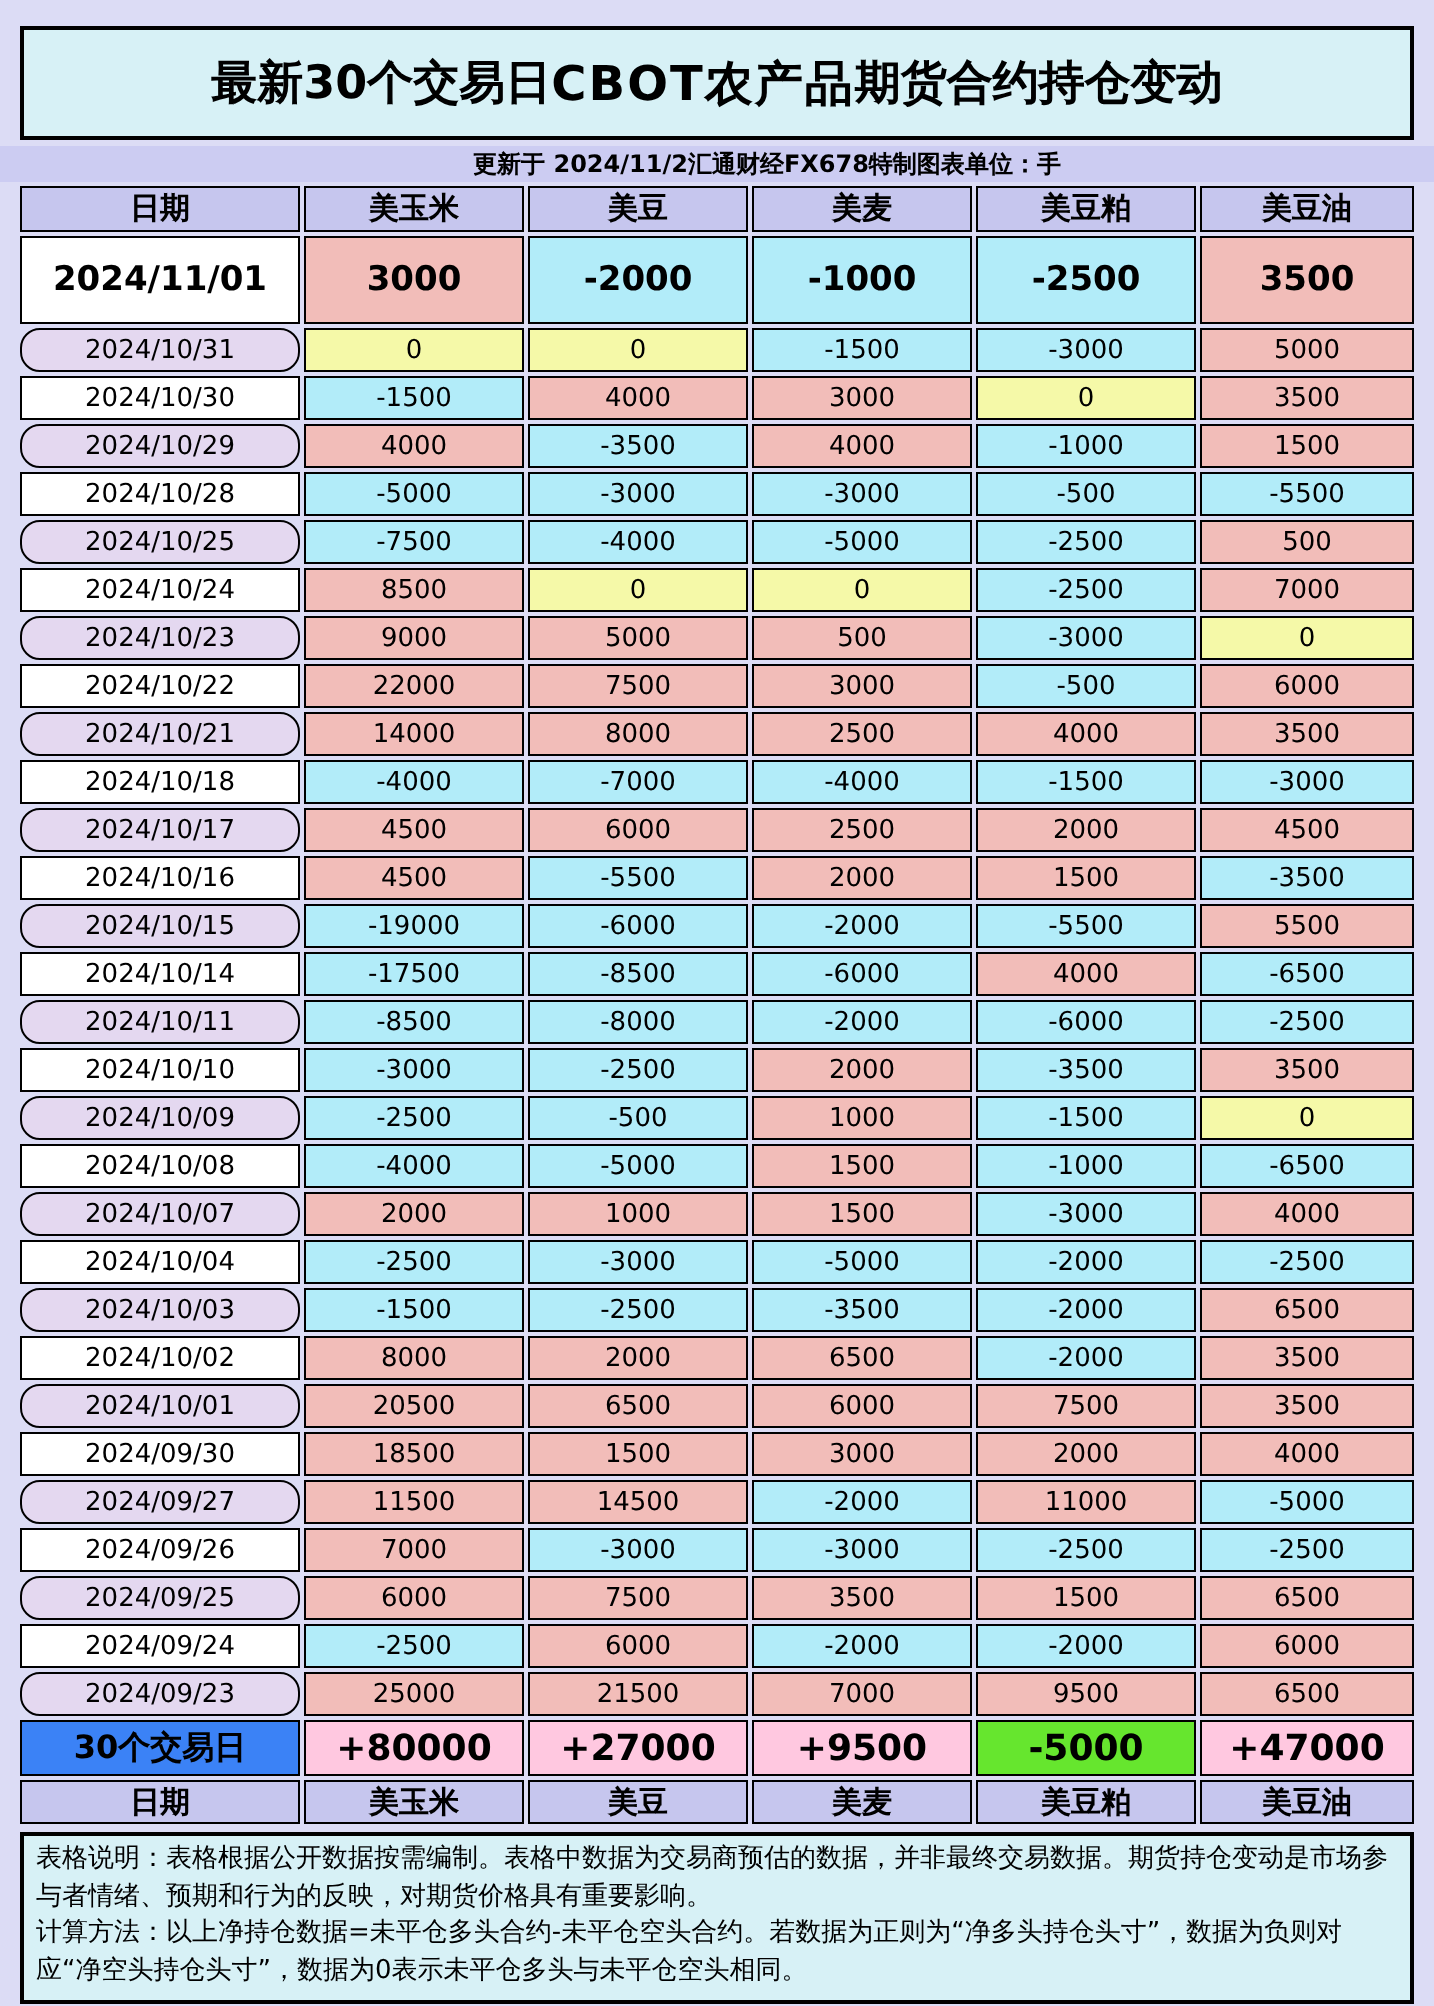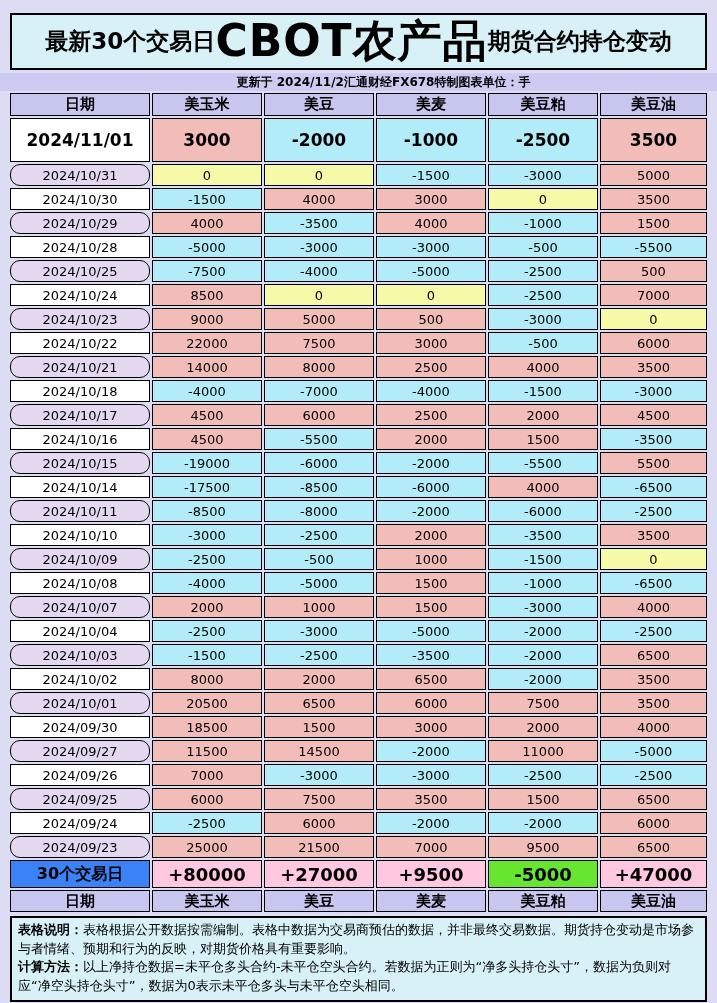--- a/index.html
+++ b/index.html
@@ -6,41 +6,41 @@
     --page-bg:#dcdcf5; --panel-bg:#d7f1f6; --strip-bg:#ccccf2; --header-bg:#c6c6ee;
     --positive:#f2bdb9; --negative:#b2ecf9; --zero:#f5f9a8; --date-alt:#e4d8f0;
     --summary-positive:#ffc8e0; --summary-negative:#66e62e; --border:#000000;
   }
   html,body{margin:0;padding:0;}
   body{width:717px;height:1003px;overflow:hidden;background:var(--page-bg);
        font-family:"DejaVu Sans",sans-serif;color:#000;}
   .title-box{margin:13px 10px 3px;height:53px;border:2px solid var(--border);
        background:var(--panel-bg);display:flex;align-items:center;justify-content:center;}
   .t-small{font-size:23px;font-weight:bold;}
-  .t-big{font-size:44px;font-weight:bold;letter-spacing:1px;}
+  .t-big{font-size:24px;font-weight:bold;letter-spacing:1px;}
   .subtitle{height:18px;background:var(--strip-bg);display:flex;align-items:center;
        justify-content:center;font-size:12px;font-weight:bold;padding:0 45px 0 95px;}
   table{border-collapse:separate;border-spacing:2px;table-layout:fixed;
        margin:0 8px;width:701px;}
   th,td{border:1px solid var(--border);text-align:center;padding:0;
        box-sizing:border-box;overflow:hidden;white-space:nowrap;vertical-align:middle;}
   thead th{background:var(--header-bg);font-size:15px;font-weight:bold;height:23px;}
   .date-cell{background:#ffffff;font-size:13px;height:22px;}
   .date-cell.alt{background:var(--date-alt);border-radius:10px;}
   .val-cell{font-size:13px;height:22px;}
   .pos{background:var(--positive);} .neg{background:var(--negative);} .zero{background:var(--zero);}
   tr.first-row td{height:44px;font-size:17px;font-weight:bold;}
   .sum-label{background:#3b82f6;font-size:16px;font-weight:bold;height:28px;}
   .sum-val{font-size:18px;font-weight:bold;height:28px;}
   .spos{background:var(--summary-positive);} .sneg{background:var(--summary-negative);}
   .footer-header td{background:var(--header-bg);font-size:15px;font-weight:bold;height:22px;}
   .notes{margin:2px 10px;border:2px solid var(--border);background:var(--panel-bg);
        padding:3px 6px 4px;font-size:13px;line-height:1.44;}
   .notes p{margin:0;}
-  .notes b{font-weight:bold;}
+  .notes b{font-weight:normal;}
 </style>
 </head>
 <body>
 
 <div class="page">
 
   <div class="title-box">
     <span class="t-small">最新30个交易日</span>
       <span class="t-big">CBOT农产品</span>
       <span class="t-small">期货合约持仓变动</span>

